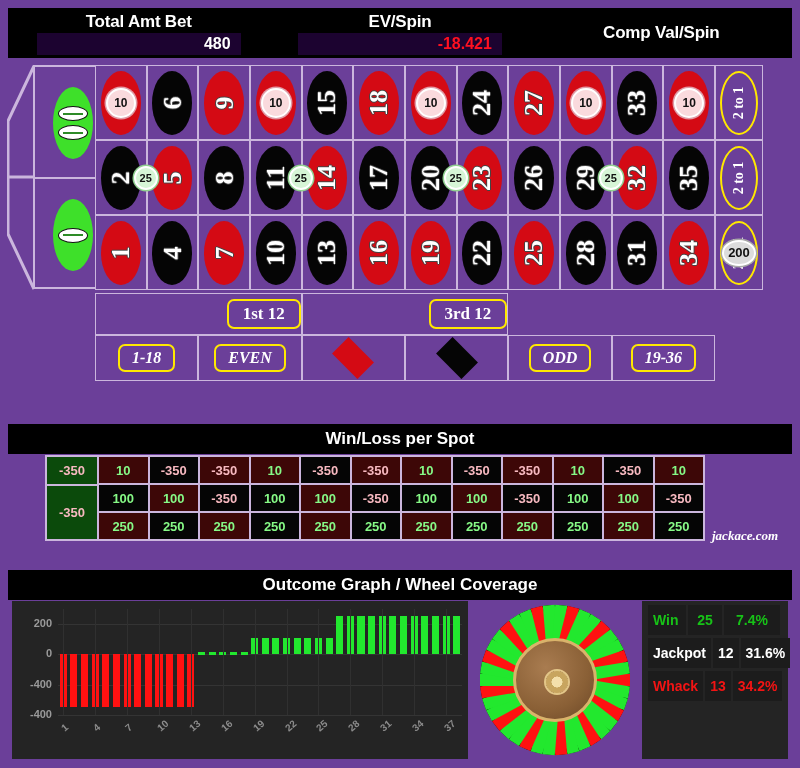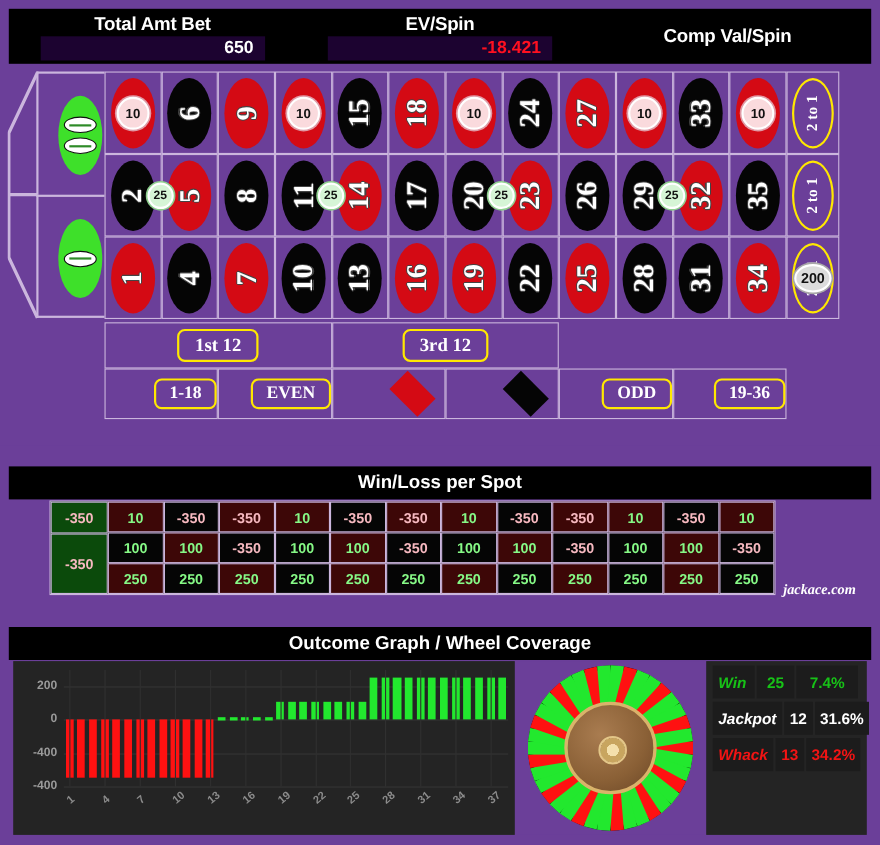--- a/index.html
+++ b/index.html
@@ -127,33 +127,33 @@
     color:#fff; font-weight:bold; font-size:14px;
     transform:rotate(-90deg); white-space:nowrap;
     font-family:"Liberation Serif", serif;
   }
 
   
   #dozens {
     position:absolute; left:95px; top:233px; width:620px; height:42px;
     display:grid; grid-template-columns:repeat(3,1fr);
   }
-  .dozcell { border:1.5px solid #cbb6dd; display:flex; align-items:center; justify-content:center; }
+  .dozcell { border:1.5px solid #cbb6dd; display:flex; align-items:center; justify-content:flex-end; }
   .pill {
     border:2px solid #ffe800; border-radius:7px; padding:3px 14px;
     color:#fff; font-weight:bold; font-size:17px;
     font-family:"Liberation Serif", serif;
   }
 
   
   #outside {
     position:absolute; left:95px; top:275px; width:620px; height:46px;
     display:grid; grid-template-columns:repeat(6,1fr);
   }
-  .outcell { border:1.5px solid #cbb6dd; display:flex; align-items:center; justify-content:flex-end; }
+  .outcell { border:1.5px solid #cbb6dd; display:flex; align-items:center; justify-content:center;font-style:italic; }
   .pill.small { font-size:16px; padding:3px 12px; }
   .diamond { width:46px; height:30px; transform:rotate(45deg) scale(0.78,0.78); }
   .dwrap { width:58px; height:34px; display:flex; align-items:center; justify-content:center; }
   .diamond.red { background:#d40a14; }
   .diamond.black { background:#050505; }
 
   
   #wl-title {
     position:absolute; left:8px; top:424px; width:784px; height:30px;
     background:#000; color:#fff; font-weight:bold; font-size:17px;
@@ -213,21 +213,21 @@
   #covbox {
     position:absolute; left:630px; top:0; width:146px; height:158px;
     background:#242424; padding:4px 6px;
   }
   #cov-title { color:#fff; font-weight:bold; font-size:16px; text-align:center; padding:4px 0 6px; }
   .cov-row { display:flex; height:30px; align-items:stretch; margin-bottom:3px; }
   .cov-c {
     display:flex; align-items:center; font-weight:bold; font-size:14px;
     background:#1c1c1c; margin-right:2px; padding:0 5px;
   }
-  .cov-c.lbl { flex:1;font-style:italic; }
+  .cov-c.lbl { flex:1; }
   .cov-c.num { width:34px; justify-content:center; }
   .cov-c.pct { width:56px; justify-content:center; }
   .cov-row.win .cov-c { color:#17c217; }
   .cov-row.jackpot .cov-c { color:#ffffff; }
   .cov-row.whack .cov-c { color:#f21414; }
 
   
   .yl { position:absolute; color:#9a9a9a; font-size:11px; font-weight:bold; text-align:right; width:40px; }
   .gridline { position:absolute; left:46px; right:6px; height:1px; background:#343434; }
   .vline { position:absolute; top:8px; bottom:44px; width:1px; background:#303030; }
@@ -255,21 +255,21 @@
     border:2px solid #e3c688;
   }
 </style>
 </head>
 <body>
 
 <div id="header">
   <div class="hdr-col">
     <div class="hdr-label">Total Amt Bet</div>
     <div class="hdr-valuebox">
-      <span class="hdr-value">650</span>
+      <span class="hdr-value">480</span>
     </div>
   </div>
   <div class="hdr-col">
     <div class="hdr-label">EV/Spin</div>
     <div class="hdr-valuebox">
       <span class="hdr-value neg">-18.421</span>
     </div>
   </div>
   <div class="hdr-col">
     <div class="hdr-label">Comp Val/Spin</div>

